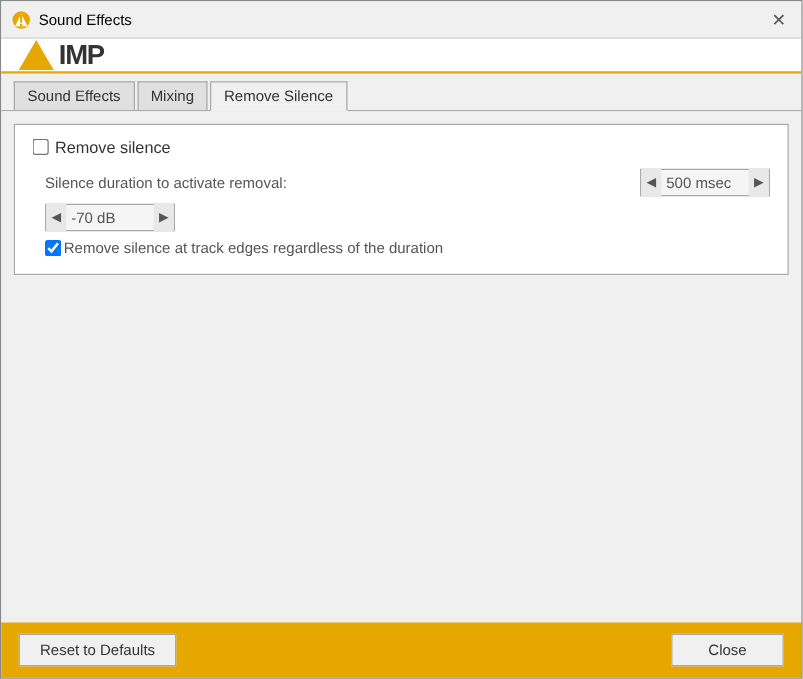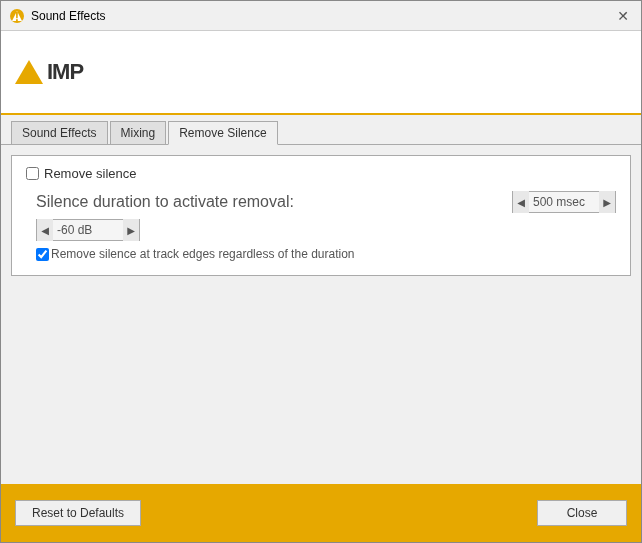--- a/index.html
+++ b/index.html
@@ -55,21 +55,21 @@
       align-items: center;
       justify-content: center;
       cursor: pointer;
       font-size: 14px;
       color: #555;
       border: 1px solid transparent;
     }
 
     .logo-bar {
       background: #fff;
-      padding: 28px 14px;
+      padding: 0 14px;
       border-bottom: 2px solid #e6a800;
       flex-shrink: 0;
       display: flex;
       align-items: flex-end;
     }
 
     .logo-area {
       display: flex;
       align-items: center;
     }
@@ -156,21 +156,21 @@
 
     .field-row {
       display: flex;
       align-items: center;
       justify-content: space-between;
       margin-bottom: 6px;
       padding-left: 10px;
     }
 
     .field-label {
-      font-size: 16px;
+      font-size: 12px;
       color: #555;
     }
 
     .spinner-control {
       display: flex;
       align-items: center;
       border: 1px solid #aaa;
       background: #f5f5f5;
       height: 22px;
     }
@@ -210,21 +210,21 @@
       width: 13px;
       height: 13px;
     }
 
     .checkbox-row label {
       font-size: 12px;
       color: #555;
     }
 
     .footer-bar {
-      height: 58px;
+      height: 44px;
       background: #e6a800;
       display: flex;
       align-items: center;
       justify-content: space-between;
       padding: 0 14px;
       flex-shrink: 0;
     }
 
     .footer-btn {
       padding: 5px 16px;
@@ -279,21 +279,21 @@
         <div class="spinner-control">
           <button class="spinner-btn">◀</button>
           <span class="spinner-value">500 msec</span>
           <button class="spinner-btn">▶</button>
         </div>
       </div>
 
       <div class="field-row">
         <div class="spinner-control">
           <button class="spinner-btn">◀</button>
-          <span class="spinner-value">-60 dB</span>
+          <span class="spinner-value">-70 dB</span>
           <button class="spinner-btn">▶</button>
         </div>
       </div>
 
       <div class="checkbox-row">
         <input type="checkbox" checked="" style="">
         <label>Remove silence at track edges regardless of the duration</label>
       </div>
 
     </div>

